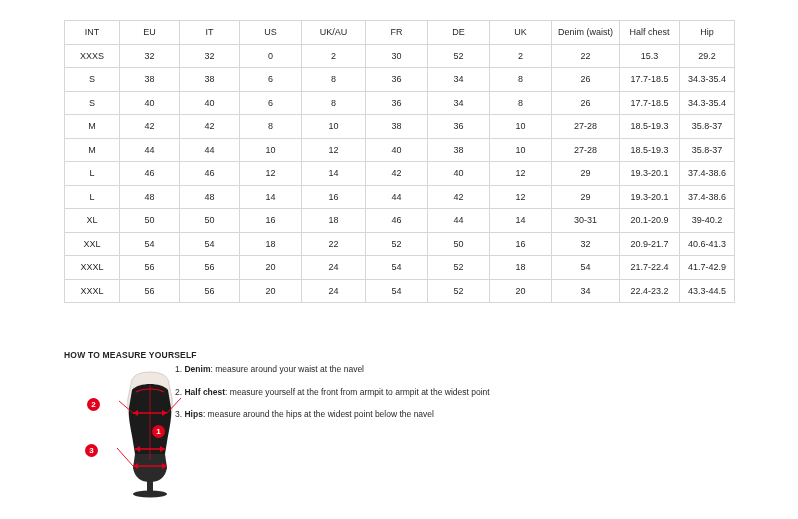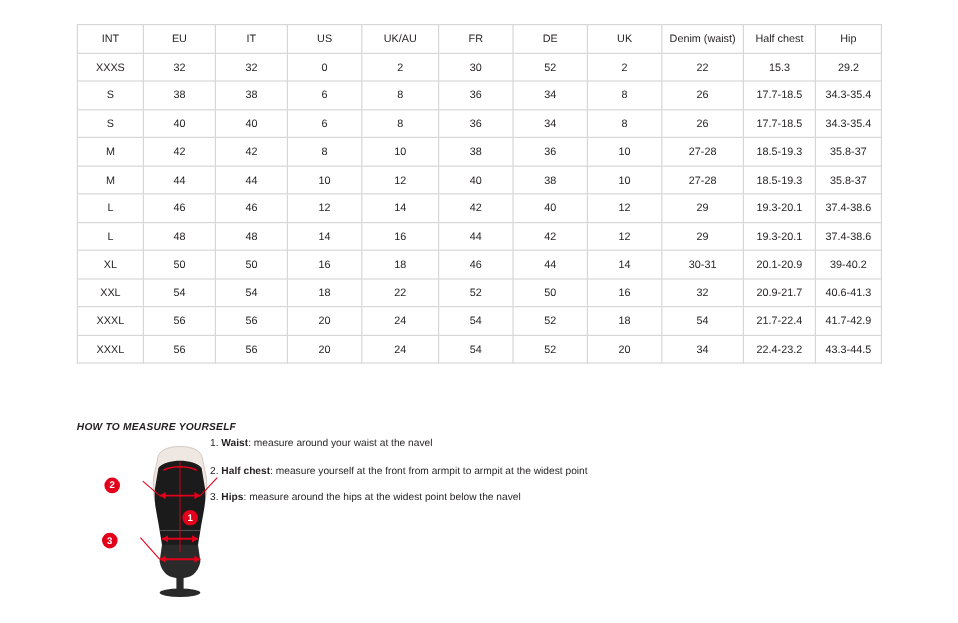--- a/index.html
+++ b/index.html
@@ -58,21 +58,20 @@
   col.c10 { width: 55px; }
 
   .howto-title {
     position: absolute;
     left: 64px;
     top: 350px;
     font-size: 8.5px;
     font-weight: bold;
     letter-spacing: 0.2px;
     color: #231f20;
-    font-style: italic;
   }
   .figure {
     position: absolute;
     left: 95px;
     top: 368px;
     width: 110px;
     height: 130px;
   }
   .notes {
     position: absolute;
@@ -321,18 +320,18 @@
       <path d="M38 45 L24 33" stroke="#e2001a" stroke-width="0.9" fill="none"></path>
       <path d="M38 98 L22 80" stroke="#e2001a" stroke-width="0.9" fill="none"></path>
     </svg>
   </div>
 
   <div class="marker m1">1</div>
   <div class="marker m2">2</div>
   <div class="marker m3">3</div>
 
   <div class="notes" id="notes-list">
-      <div class="note"><span class="num">1.</span> <b>Waist</b><span>: measure around your waist at the navel</span></div>
+      <div class="note"><span class="num">1.</span> <b>Denim</b><span>: measure around your waist at the navel</span></div>
       <div class="note"><span class="num">2.</span> <b>Half chest</b><span>: measure yourself at the front from armpit to armpit at the widest point</span></div>
       <div class="note"><span class="num">3.</span> <b>Hips</b><span>: measure around the hips at the widest point below the navel</span></div>
     </div>
 
 </div>
 
 </body></html>

